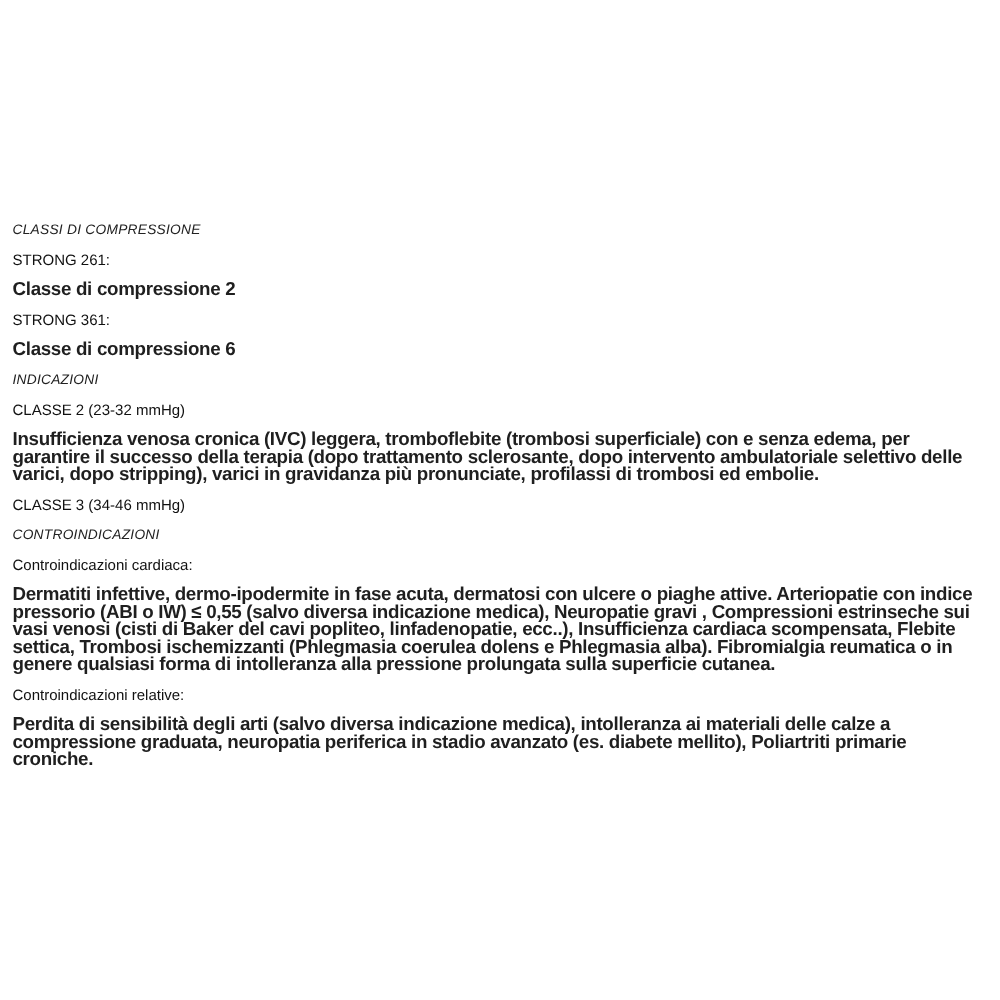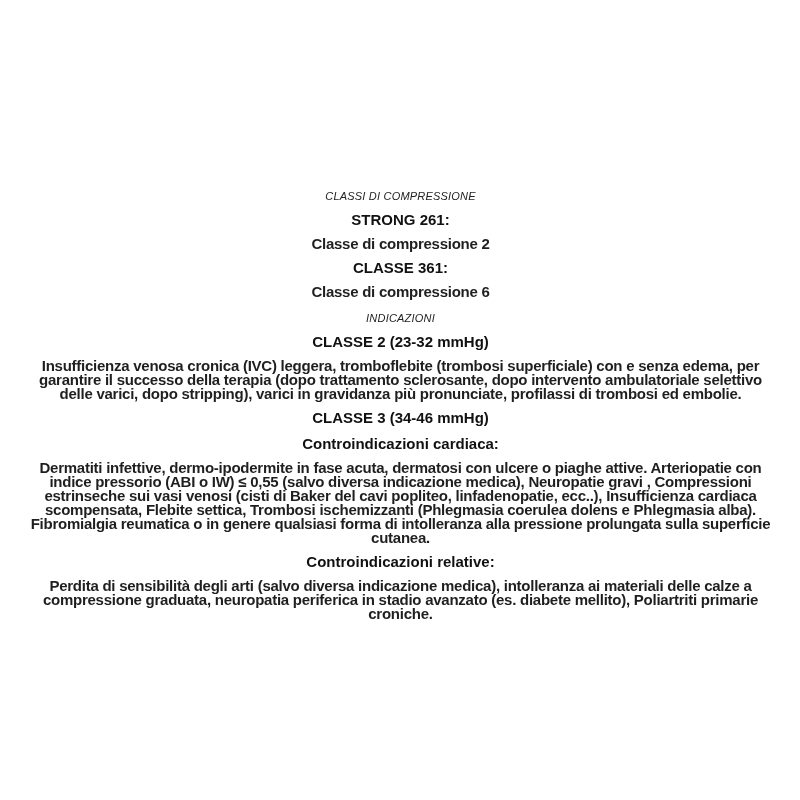--- a/index.html
+++ b/index.html
@@ -14,38 +14,37 @@
     font-family: "Liberation Sans", sans-serif;
     color: #1b1b1b;
   }
   .doc {
     box-sizing: border-box;
     width: 800px;
     height: 800px;
     padding: 177px 9px 0 10px;
   }
   .sec {
-    margin: 12px;
-    text-align: center;
+    margin: 0;
   }
   .sec + .sec {
     margin-top: 3px;
   }
   .sec-heading {
     font-style: italic;
     font-weight: 400;
     font-size: 11px;
     line-height: 14px;
     letter-spacing: 0.2px;
     color: #222222;
     margin: 0 0 10px 0;
   }
   .item-label {
-    font-weight: 700;
-    font-size: 15px;
+    font-weight: 400;
+    font-size: 12px;
     line-height: 14px;
     letter-spacing: 0;
     color: #111111;
     margin: 0 0 10px 0;
   }
   .item-text {
     font-weight: 700;
     font-size: 15px;
     line-height: 14px;
     letter-spacing: -0.25px;
@@ -56,31 +55,32 @@
 </style>
 </head>
 <body>
 
 <div class="doc">
 
   <section class="sec">
     <h2 class="sec-heading">CLASSI DI COMPRESSIONE</h2>
     <p class="item-label">STRONG 261:</p>
     <p class="item-text">Classe di compressione 2</p>
-    <p class="item-label">CLASSE 361:</p>
+    <p class="item-label">STRONG 361:</p>
     <p class="item-text">Classe di compressione 6</p>
   </section>
 
   <section class="sec">
     <h2 class="sec-heading">INDICAZIONI</h2>
     <p class="item-label">CLASSE 2 (23-32 mmHg)</p>
     <p class="item-text">Insufficienza venosa cronica (IVC) leggera, tromboflebite (trombosi superficiale) con e senza edema, per garantire il successo della terapia (dopo trattamento sclerosante, dopo intervento ambulatoriale selettivo delle varici, dopo stripping), varici in gravidanza più pronunciate, profilassi di trombosi ed embolie.</p>
     <p class="item-label">CLASSE 3 (34-46 mmHg)</p>
   </section>
 
   <section class="sec">
+    <h2 class="sec-heading">CONTROINDICAZIONI</h2>
     <p class="item-label">Controindicazioni cardiaca:</p>
     <p class="item-text">Dermatiti infettive, dermo-ipodermite in fase acuta, dermatosi con ulcere o piaghe attive. Arteriopatie con indice pressorio (ABI o IW) ≤ 0,55 (salvo diversa indicazione medica), Neuropatie gravi , Compressioni estrinseche sui vasi venosi (cisti di Baker del cavi popliteo, linfadenopatie, ecc..), Insufficienza cardiaca scompensata, Flebite settica, Trombosi ischemizzanti (Phlegmasia coerulea dolens e Phlegmasia alba). Fibromialgia reumatica o in genere qualsiasi forma di intolleranza alla pressione prolungata sulla superficie cutanea.</p>
     <p class="item-label">Controindicazioni relative:</p>
     <p class="item-text">Perdita di sensibilità degli arti (salvo diversa indicazione medica), intolleranza ai materiali delle calze a compressione graduata, neuropatia periferica in stadio avanzato (es. diabete mellito), Poliartriti primarie croniche.</p>
   </section>
 
 </div>
 
 </body></html>

